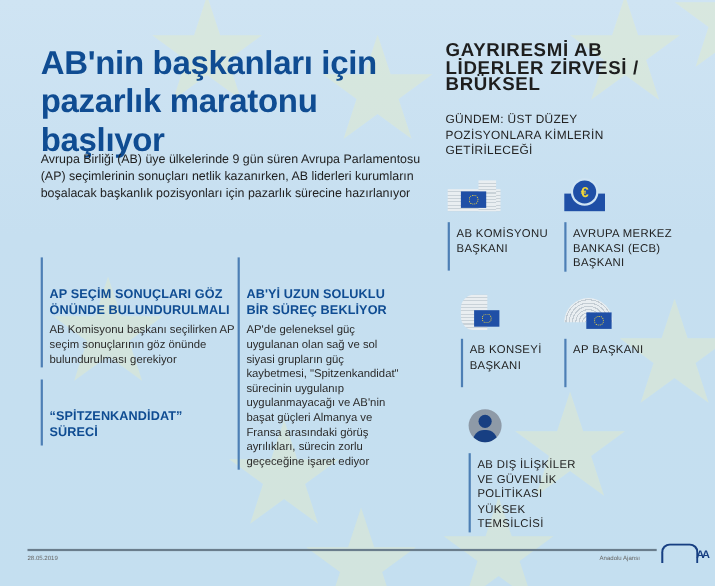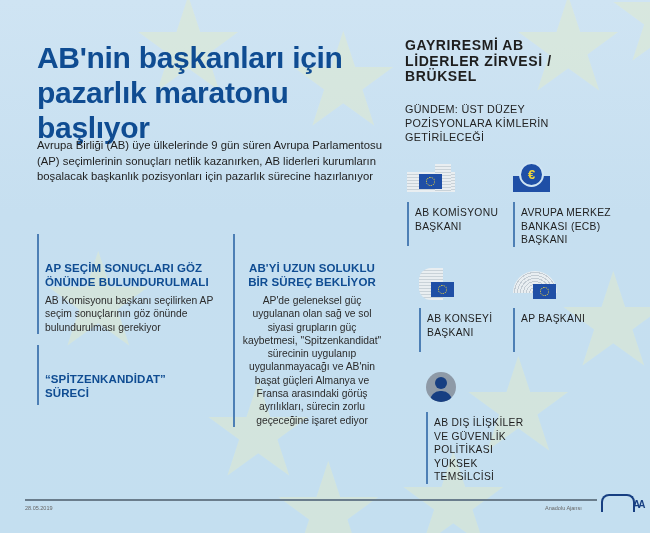--- a/index.html
+++ b/index.html
@@ -54,27 +54,27 @@
       letter-spacing: 0.1px;
       margin-top: 28px;
     }
     .section p {
       font-size: 10.3px;
       line-height: 13.3px;
       color: #2b2b2b;
     }
     #sec1 { left: 37px; top: 234px; width: 190px; }
     #sec2 { left: 37px; top: 345px; width: 170px; }
-    #sec3 { left: 233px; top: 234px; width: 150px; text-align: center; }
+    #sec3 { left: 216px; top: 234px; width: 150px; }
 
     .agenda-title {
       position: absolute;
       left: 405px; top: 38px;
       font-weight: bold;
-      font-size: 14px;
+      font-size: 17px;
       line-height: 15.5px;
       letter-spacing: 0.6px;
       color: #1e1e1e;
       width: 180px;
     }
     .agenda-sub {
       position: absolute;
       left: 405px; top: 102px;
       font-size: 10.8px;
       line-height: 14px;

